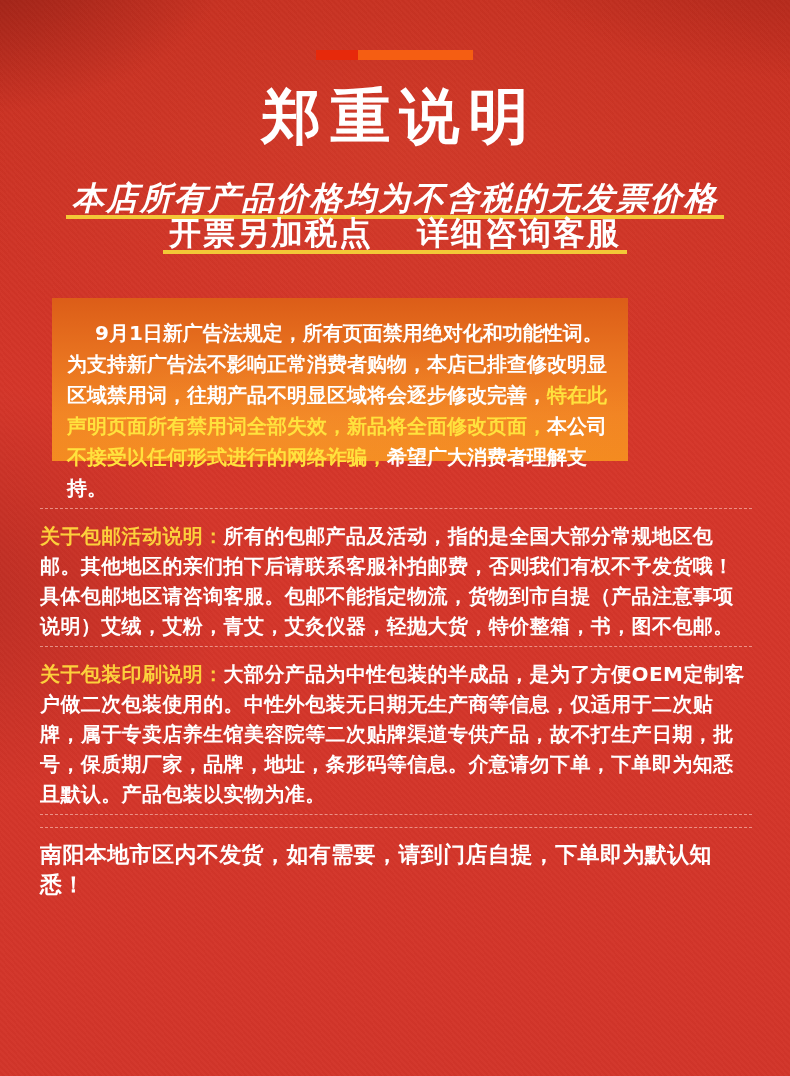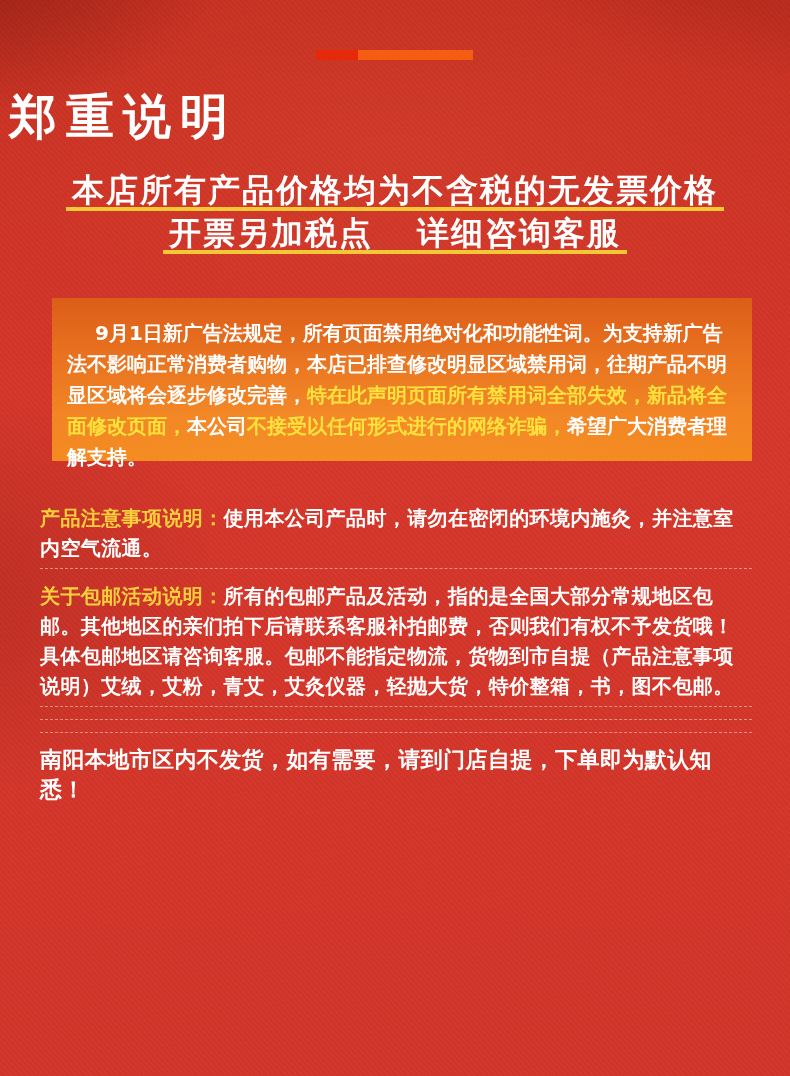--- a/index.html
+++ b/index.html
@@ -33,50 +33,51 @@
     display: flex;
   }
   .accent-bar .seg-l { width: 42px; height: 100%; background: #e7290b; }
   .accent-bar .seg-r { flex: 1; height: 100%; background: #f55e12; }
 
   
   .title {
     position: absolute;
     top: 80px; left: 0; right: 0;
     margin: 0;
-    font-size: 48px;
+    text-align: center;
+    font-size: 60px;
     line-height: 72px;
     font-weight: 900;
     letter-spacing: 9px;
     text-indent: 9px;
     color: #ffffff;
   }
 
   
   .sub {
     position: absolute;
     left: 0; right: 0;
     text-align: center;
     font-weight: 900;
     color: #ffffff;
   }
-  .sub1 { top: 173px; font-size: 32px; line-height: 34px; letter-spacing: 2px; }
+  .sub1 { top: 181px; font-size: 32px; line-height: 34px; letter-spacing: 2px; font-style: italic; }
   .sub2 { top: 216px; font-size: 32px; line-height: 34px; letter-spacing: 2px; }
   .sub .ul {
     display: inline-block;
     border-bottom: 4px solid #f3c837;
     padding: 0 6px 0px 6px;
   }
   .sub2 .gap { display: inline-block; width: 44px; }
 
   
   .notice-box {
     position: absolute;
     top: 298px; left: 52px;
-    width: 700px; height: 163px;
+    width: 576px; height: 163px;
     background-image:
       radial-gradient(ellipse 500px 120px at 45% 85%, rgba(255,200,90,.10), transparent 75%),
       linear-gradient(180deg, #dc5d18 0%, #e97420 38%, #f28423 72%, #f48a1f 100%);
     padding: 20px 15px 14px 15px;
   }
   .notice-text {
     margin: 0;
     font-size: 20px;
     line-height: 31px;
     font-weight: bold;
@@ -134,28 +135,28 @@
   <div class="sub sub2">
     <span class="ul"><span>开票另加税点</span><span class="gap"></span><span>详细咨询客服</span></span>
   </div>
 
   <div class="notice-box">
     <p class="notice-text"><span class="w">9月1日新广告法规定，所有页面禁用绝对化和功能性词。为支持新广告法不影响正常消费者购物，本店已排查修改明显区域禁用词，往期产品不明显区域将会逐步修改完善，</span><span class="y">特在此声明页面所有禁用词全部失效，新品将全面修改页面，</span><span class="w">本公司</span><span class="y">不接受以任何形式进行的网络诈骗，</span><span class="w">希望广大消费者理解支持。</span></p>
   </div>
 
   <div class="sections">
 
-    <p class="sec"><span class="h">产品注意事项说明：</span><span class="b">使用本公司产品时，请勿在密闭的环境内施灸，并注意室内空气流通。</span></p>
 
     <div class="divider"></div>
 
     <p class="sec"><span class="h">关于包邮活动说明：</span><span class="b">所有的包邮产品及活动，指的是全国大部分常规地区包邮。其他地区的亲们拍下后请联系客服补拍邮费，否则我们有权不予发货哦！ 具体包邮地区请咨询客服。包邮不能指定物流，货物到市自提（产品注意事项说明）艾绒，艾粉，青艾，艾灸仪器，轻抛大货，特价整箱，书，图不包邮。</span></p>
 
     <div class="divider"></div>
 
+    <p class="sec"><span class="h">关于包装印刷说明：</span><span class="b">大部分产品为中性包装的半成品，是为了方便OEM定制客户做二次包装使用的。中性外包装无日期无生产商等信息，仅适用于二次贴牌，属于专卖店养生馆美容院等二次贴牌渠道专供产品，故不打生产日期，批号，保质期厂家，品牌，地址，条形码等信息。介意请勿下单，下单即为知悉且默认。产品包装以实物为准。</span></p>
 
     <div class="divider"></div>
 
 
     <div class="divider"></div>
 
     <p class="footer-note">南阳本地市区内不发货，如有需要，请到门店自提，下单即为默认知悉！</p>
 
   </div>
 

